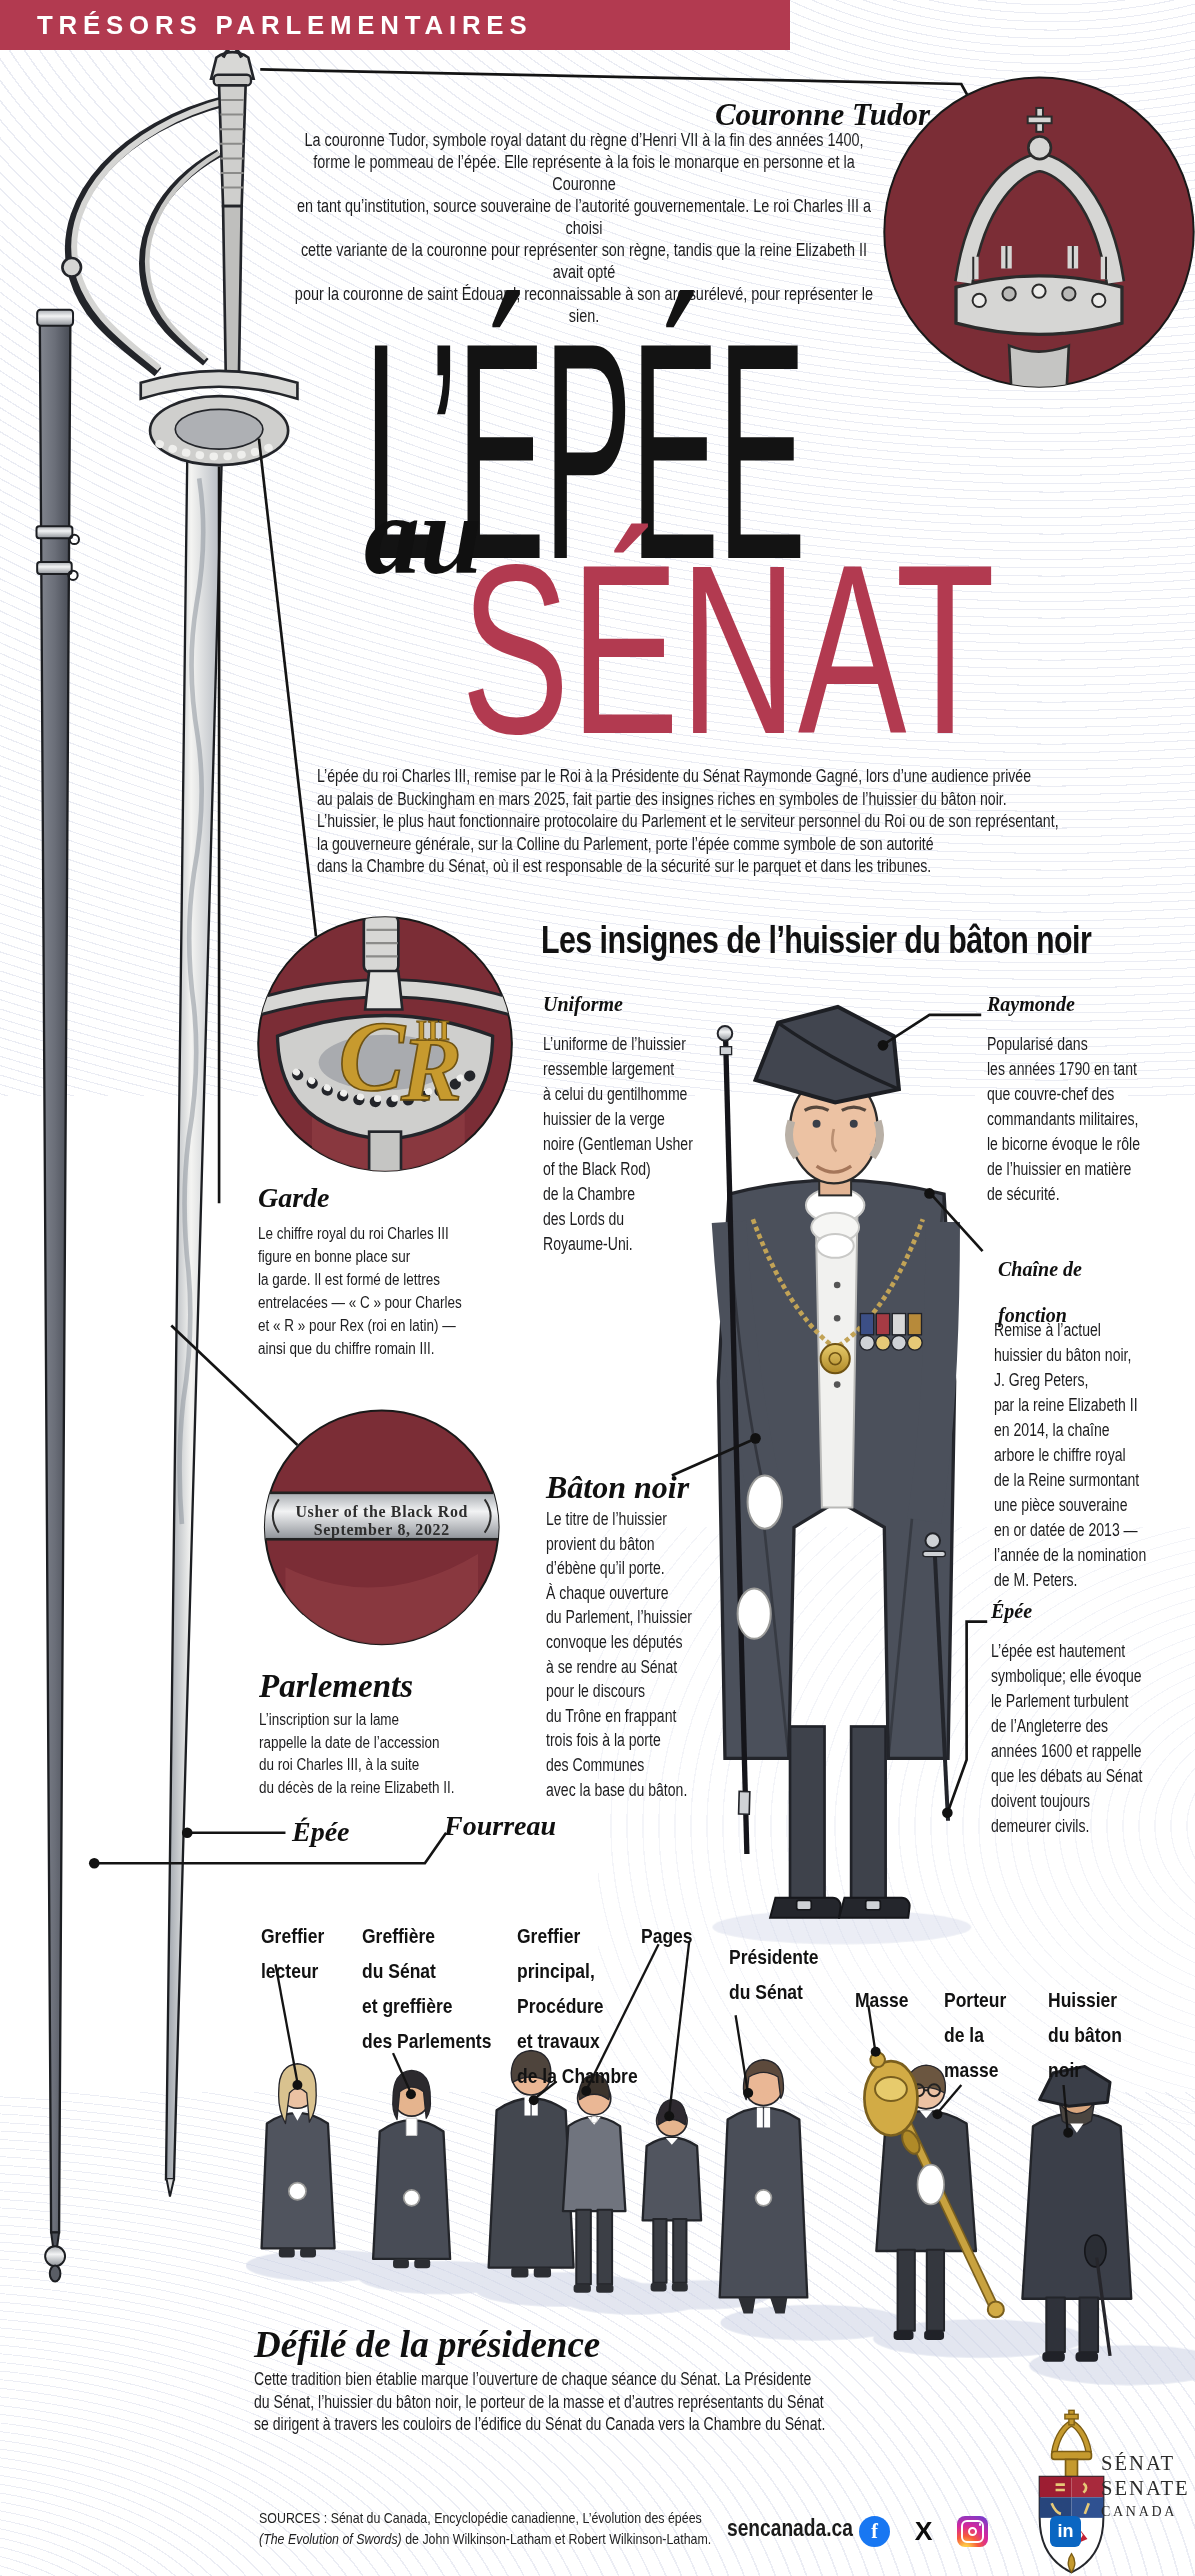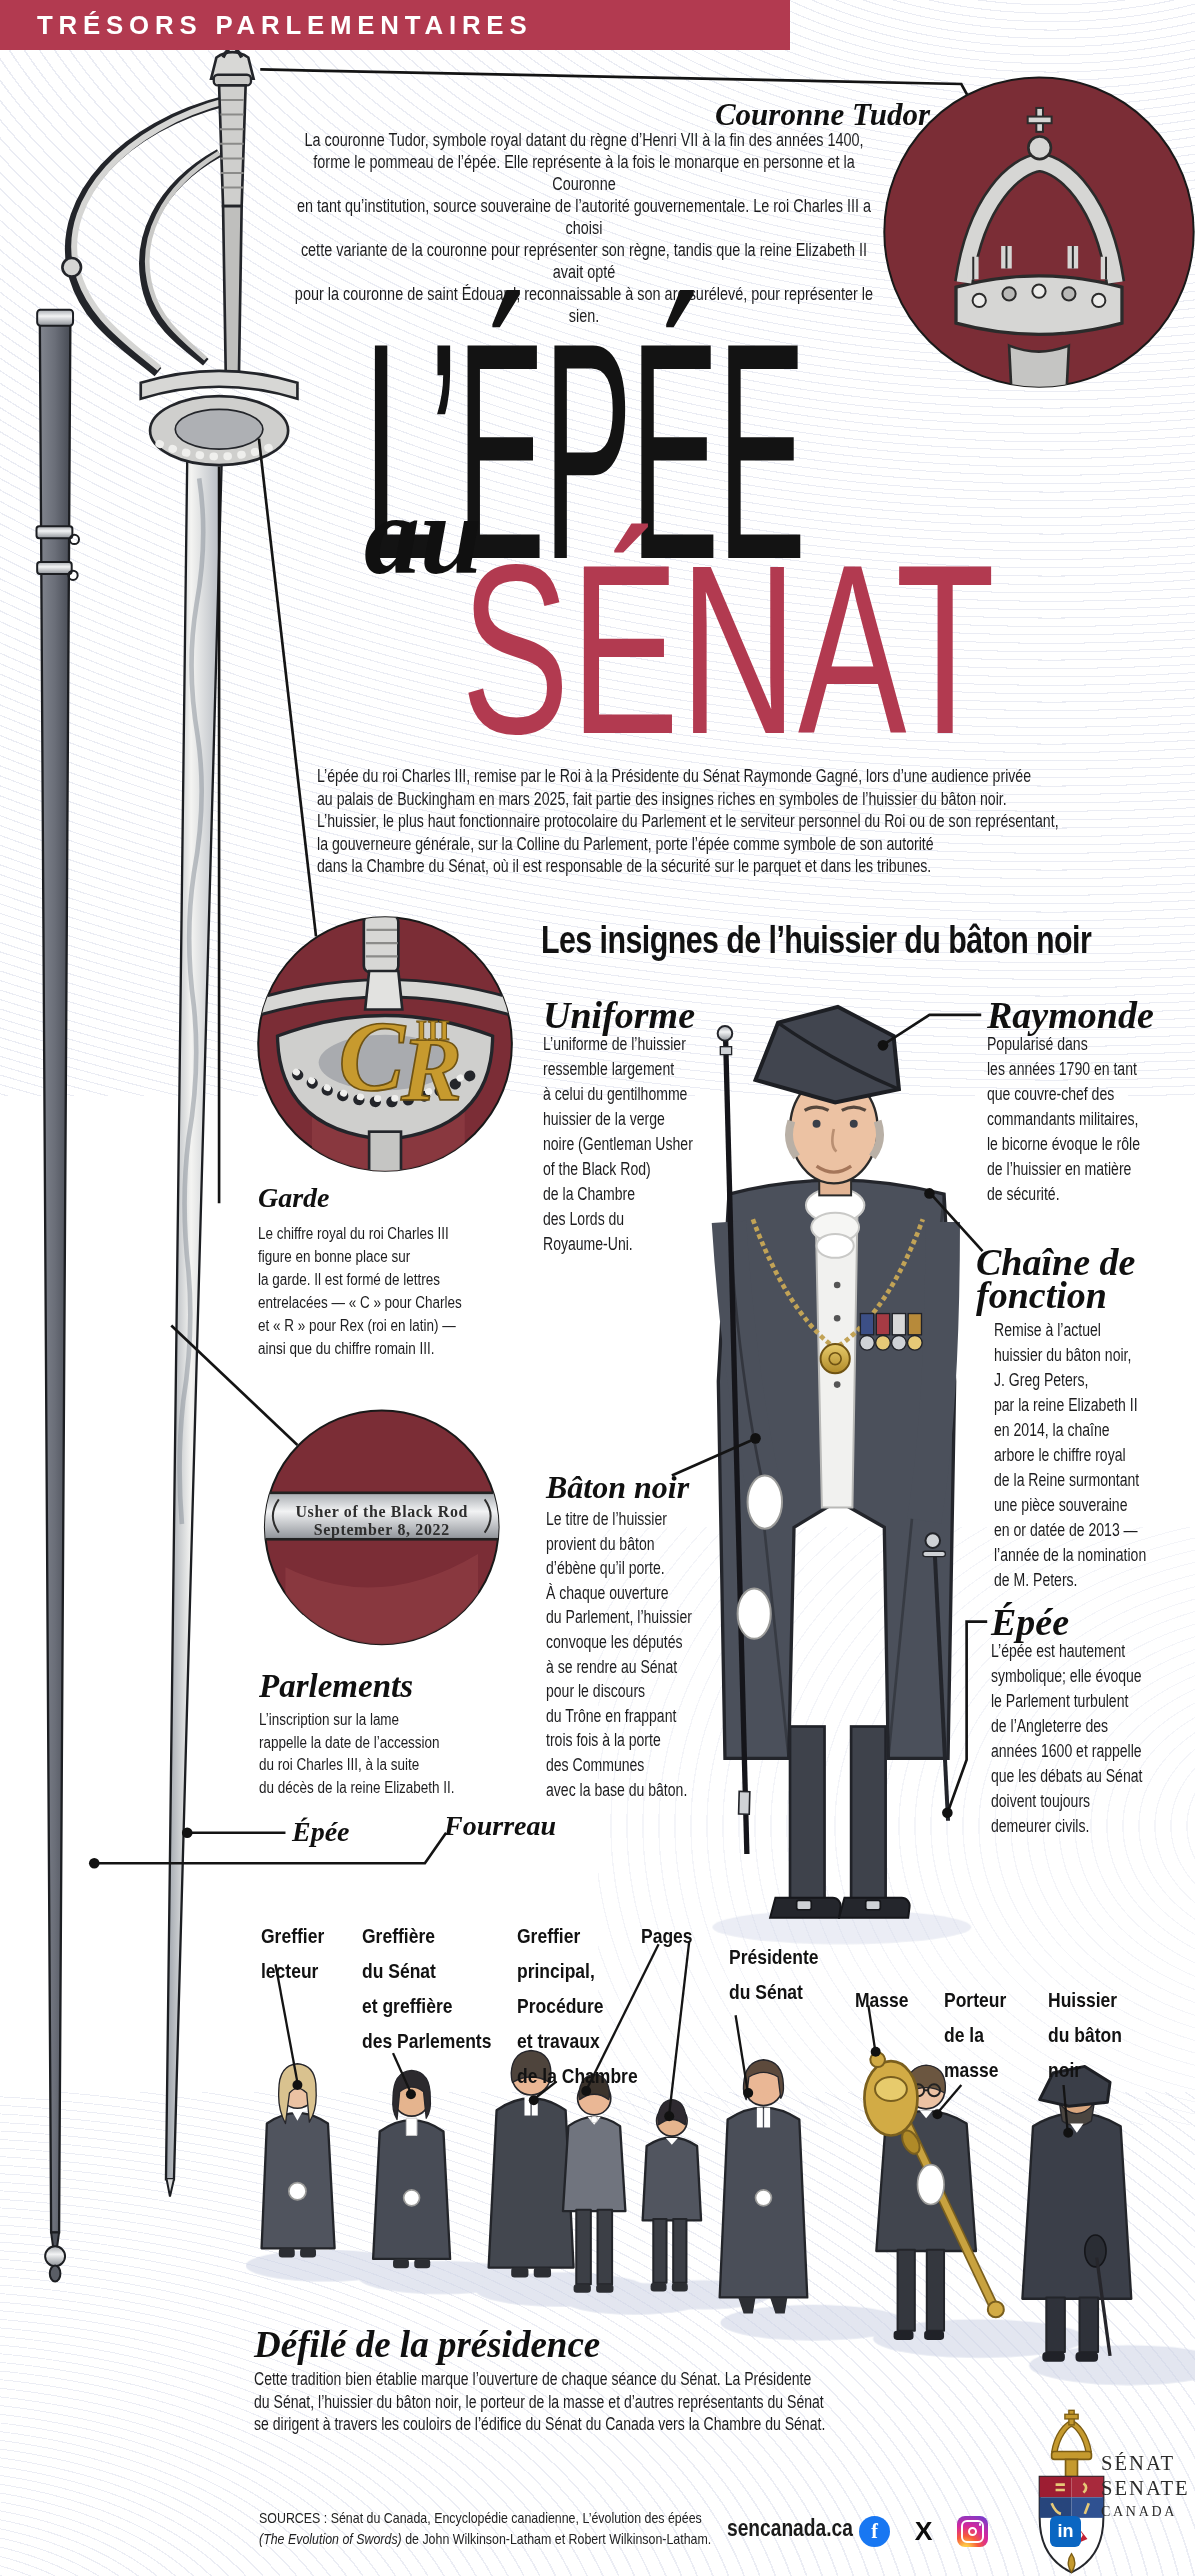--- a/index.html
+++ b/index.html
@@ -27,21 +27,21 @@
     transform:scaleX(.82);transform-origin:center top;}
   #title-epee{left:364px;top:296px;font-size:309px;line-height:1;letter-spacing:-4px;color:#131313;
     transform:scaleX(.43);transform-origin:left top;white-space:nowrap;}
   #title-au{left:364px;top:479px;font-size:112px;line-height:1;}
   #title-senat{left:461px;top:529px;font-size:241px;line-height:1;letter-spacing:1.3px;color:#b23a50;
     transform:scaleX(.675);transform-origin:left top;white-space:nowrap;}
   #intro{left:317px;top:765px;width:1129px;font-size:18.6px;line-height:22.6px;
     transform:scaleX(.76);transform-origin:left top;}
   #insignia-heading{left:541px;top:919px;font-size:38px;font-weight:bold;letter-spacing:-0.7px;color:#121212;
     transform:scaleX(.8);transform-origin:left top;white-space:nowrap;}
-  .col-head{font-size:38px;}
+  .col-head{font-size:20px;}
   .body-col{font-size:18px;transform:scaleX(.78);transform-origin:left top;width:305px;}
   .lh38{line-height:25px;} .lh37{line-height:24.6px;} .lh35{line-height:23px;} .lh34{line-height:22.6px;}
   .plabel{font-size:20.6px;font-weight:bold;line-height:35px;color:#121212;
     transform:scaleX(.85);transform-origin:left top;width:173px;}
   #defile-h{left:254px;top:2323px;font-size:37px;}
   #defile-b{left:254px;top:2368px;width:863px;font-size:18px;line-height:22.6px;
     transform:scaleX(.78);transform-origin:left top;}
   #sources{left:259px;top:2508px;font-size:14.6px;line-height:20.6px;width:598px;
     transform:scaleX(.85);transform-origin:left top;color:#222;}
   #website{left:727px;top:2514px;font-size:24.6px;font-weight:bold;color:#1a1a1a;
@@ -460,21 +460,21 @@
 de sécurité.</div>
 
   <div class="abs serif col-head" style="left:258px;top:1182px;font-size:28px;">Garde</div>
   <div class="abs pre body-col lh35" style="left:258px;top:1222px;font-size:17.3px;">Le chiffre royal du roi Charles III
 figure en bonne place sur
 la garde. Il est formé de lettres
 entrelacées — « C » pour Charles
 et « R » pour Rex (roi en latin) —
 ainsi que du chiffre romain III.</div>
 
-  <div class="abs serif col-head pre" style="left:976px;top:1246px;line-height:33px;">Chaîne de
+  <div class="abs serif col-head pre" style="left:998px;top:1246px;line-height:46px;">Chaîne de
 fonction</div>
   <div class="abs pre body-col lh38" style="left:994px;top:1318px;width:252px;">Remise à l’actuel
 huissier du bâton noir,
 J. Greg Peters,
 par la reine Elizabeth II
 en 2014, la chaîne
 arbore le chiffre royal
 de la Reine surmontant
 une pièce souveraine
 en or datée de 2013 —

